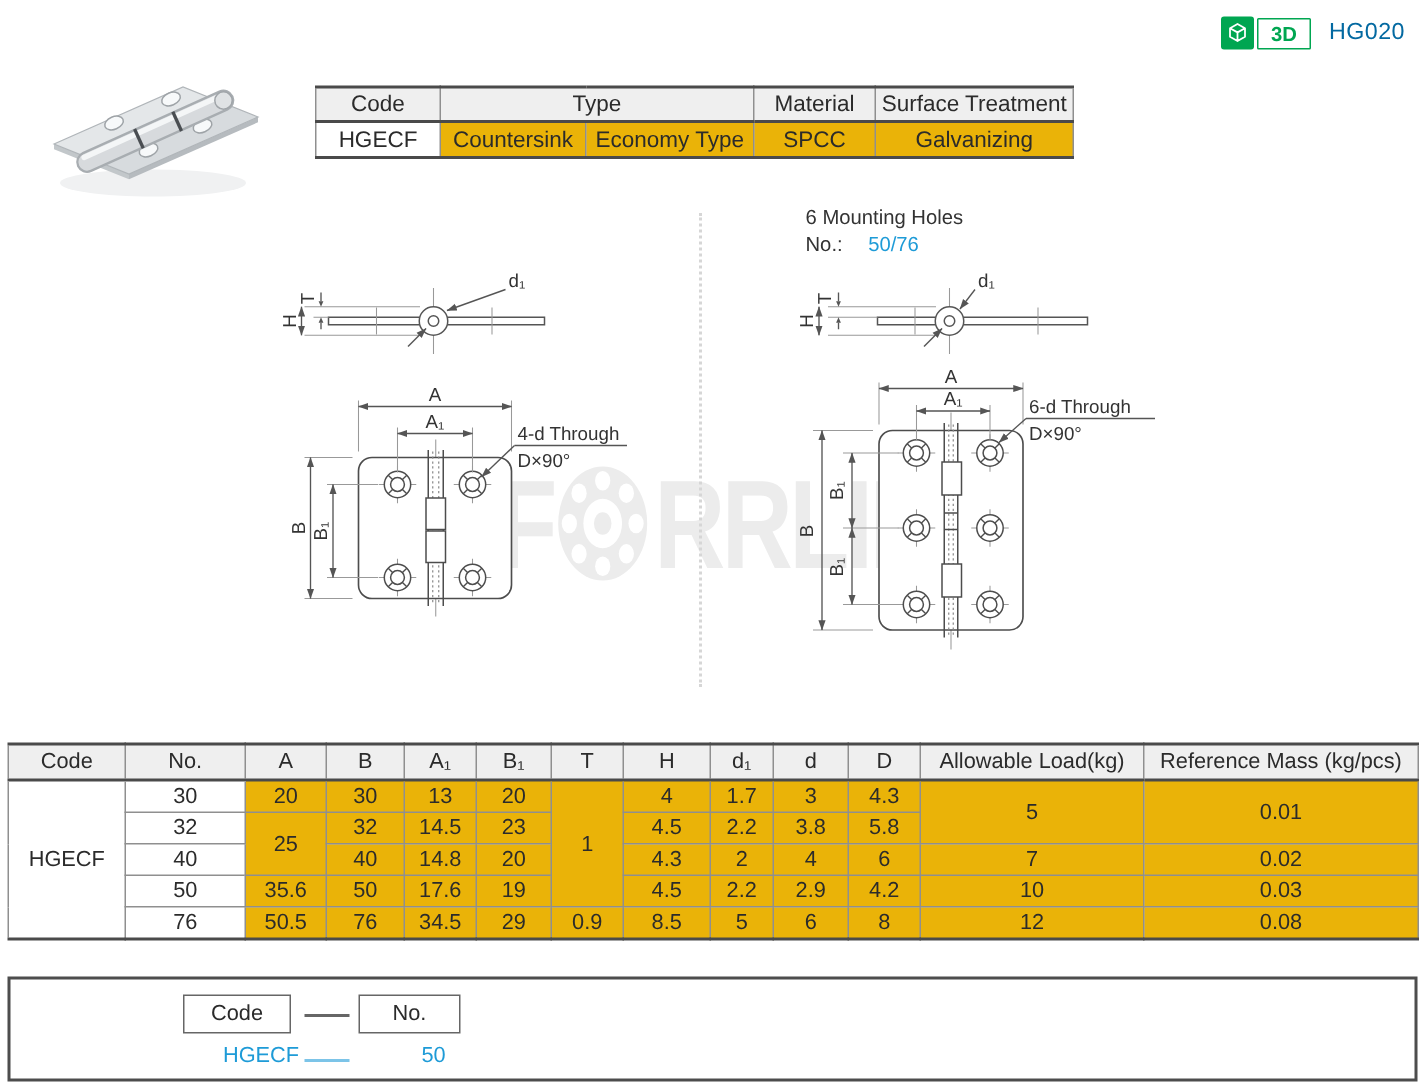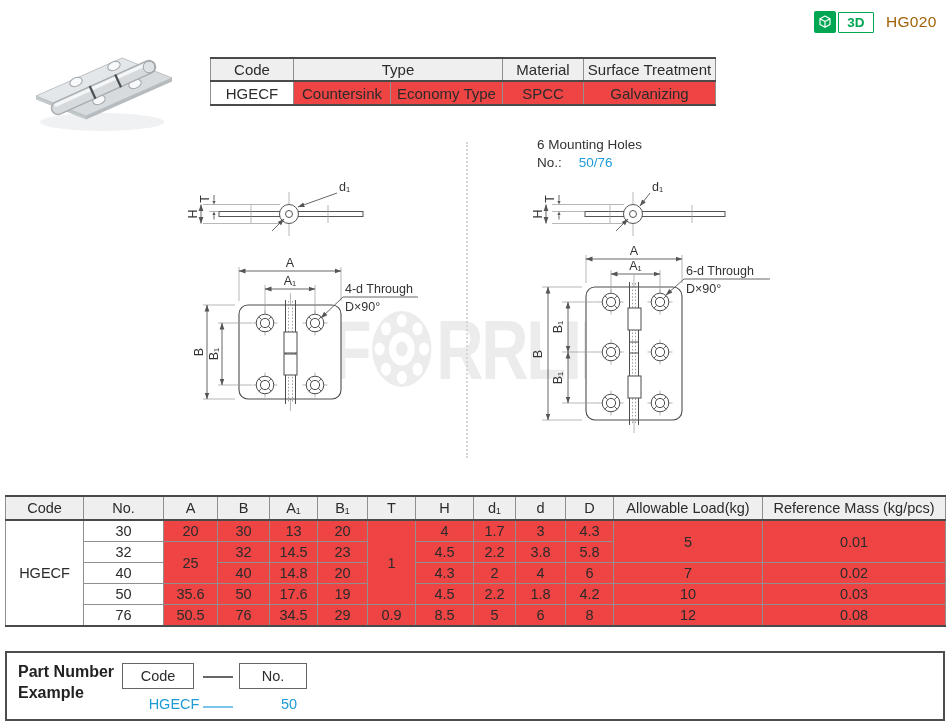--- a/index.html
+++ b/index.html
@@ -1,26 +1,26 @@
 <!DOCTYPE html>
 <html><head>
 <meta charset="utf-8">
 <style>
   html,body{margin:0;padding:0;background:#fff;}
   .page{position:relative;width:950px;height:724px;background:#fff;overflow:hidden;
         font-family:"Liberation Sans","DejaVu Sans",sans-serif;color:#2b2b2b;}
   .abs{position:absolute;}
   .txt-blue{color:#1e9bd7;margin-left:17px;}
-  .cell-blue{background:#ef4444;}
+  .cell-blue{background:#eab308;}
   
   .brand{left:814px;top:11px;display:flex;align-items:center;}
   .badge-green{width:22px;height:22px;background:#00a651;border-radius:2px;display:flex;align-items:center;justify-content:center;}
   .badge-3d{width:34px;height:19px;border:1.5px solid #00a651;color:#00a651;font-size:13.5px;font-weight:bold;
             display:flex;align-items:center;justify-content:center;margin-left:2px;border-radius:1px;background:#fff;}
-  .model{font-size:15.5px;color:#a16207;margin-left:12px;letter-spacing:0.3px;}
+  .model{font-size:15.5px;color:#0369a1;margin-left:12px;letter-spacing:0.3px;}
   
   table.itable{border-collapse:collapse;table-layout:fixed;width:505px;font-size:15px;
                border-top:2px solid #4a4a4a;border-bottom:2px solid #4a4a4a;}
   .itable th,.itable td{border:1px solid #8f8f8f;text-align:center;padding:0;font-weight:normal;color:#2b2b2b;}
   .itable th{background:#efefef;height:21px;border-bottom:2px solid #4a4a4a;}
   .itable td{height:22px;}
   
   .dtitle{font-size:13.5px;color:#333;line-height:1.35;}
   
   table.spec{border-collapse:collapse;table-layout:fixed;width:940px;font-size:14.5px;
@@ -359,21 +359,21 @@
         <td class="cell-blue">0.02</td>
       </tr>
       <tr>
         <td class="txt-blue">50</td>
         <td class="cell-blue">35.6</td>
         <td class="cell-blue">50</td>
         <td class="cell-blue">17.6</td>
         <td class="cell-blue">19</td>
         <td class="cell-blue">4.5</td>
         <td class="cell-blue">2.2</td>
-        <td class="cell-blue">1.8</td>
+        <td class="cell-blue">2.9</td>
         <td class="cell-blue">4.2</td>
         <td class="cell-blue">10</td>
         <td class="cell-blue">0.03</td>
       </tr>
       <tr>
         <td class="txt-blue">76</td>
         <td class="cell-blue">50.5</td>
         <td class="cell-blue">76</td>
         <td class="cell-blue">34.5</td>
         <td class="cell-blue">29</td>
@@ -382,24 +382,20 @@
         <td class="cell-blue">5</td>
         <td class="cell-blue">6</td>
         <td class="cell-blue">8</td>
         <td class="cell-blue">12</td>
         <td class="cell-blue">0.08</td>
       </tr>
     </tbody>
   </table>
 
   <div class="abs pnbox">
-    <div class="pn-title">
-      <div>Part Number</div>
-      <div>Example</div>
-    </div>
     <div class="pn-minibox" style="left:115px;top:10px;width:70px">Code</div>
     <div class="pn-dash" style="left:196px;top:23px"></div>
     <div class="pn-minibox" style="left:232px;top:10px;width:66px">No.</div>
     <div class="pn-val txt-blue" style="left:115px;top:43px;width:70px">HGECF</div>
     <div class="pn-dash blue" style="left:196px;top:53px"></div>
     <div class="pn-val txt-blue" style="left:232px;top:43px;width:66px">50</div>
   </div>
 
 </div>
 

